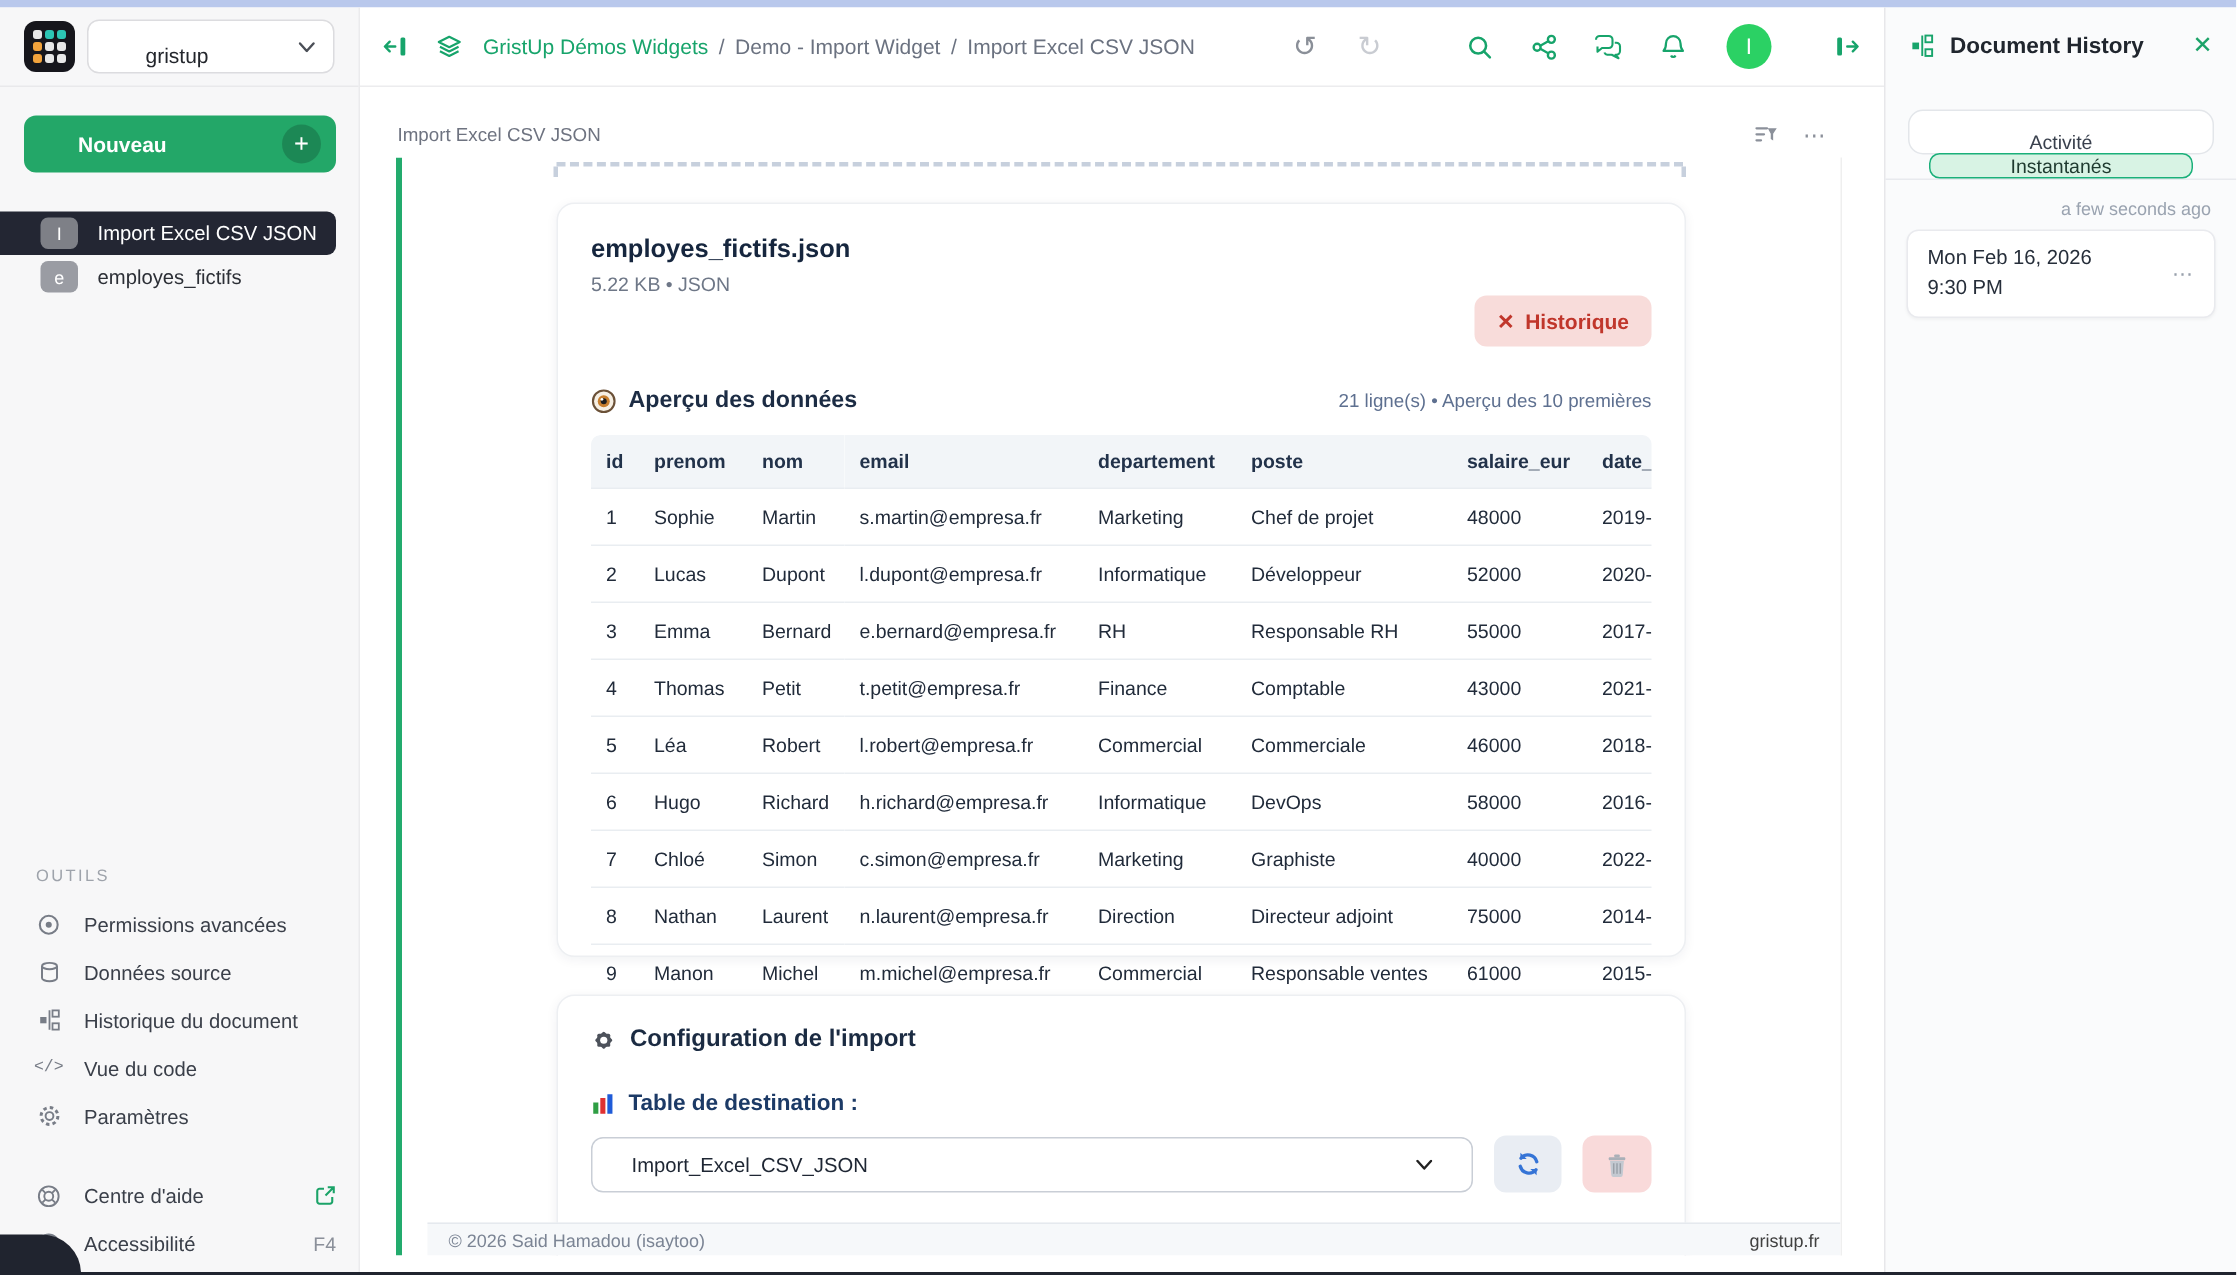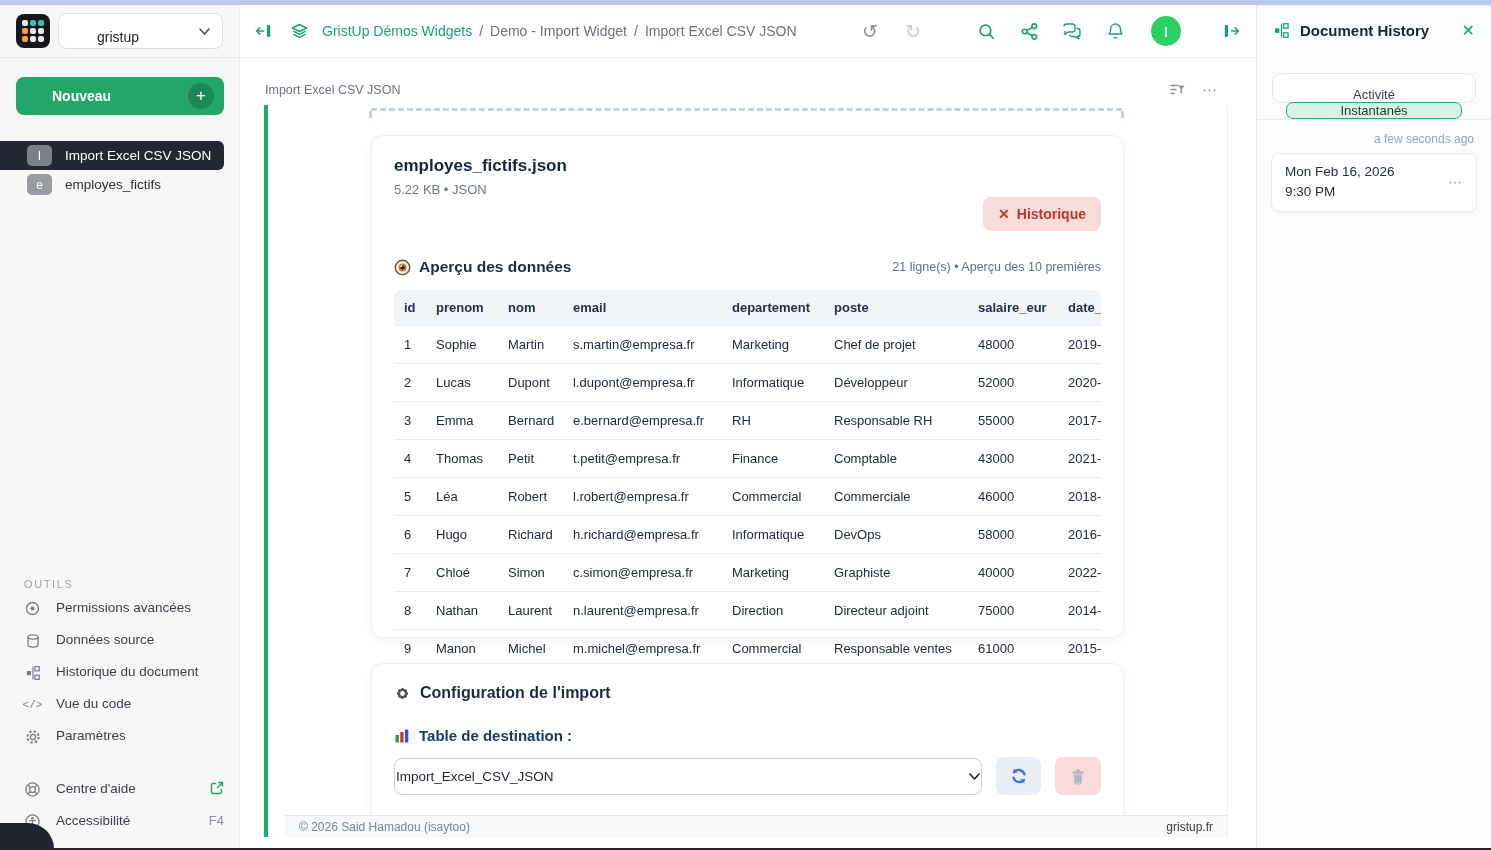--- a/index.html
+++ b/index.html
@@ -19,21 +19,21 @@
   .ws-select .ws-name { font-size:14px; color:#23262c;margin-top:12px; }
   .nouveau-btn { position:absolute; left:16px; top:72px; width:208px; height:38px; background:#23a768; border:none; border-radius:8px; color:#fff; font-weight:bold; font-size:14px; display:flex; align-items:center; padding:0 10px 0 36px; cursor:pointer; }
   .nouveau-plus { margin-left:auto; width:26px; height:26px; border-radius:50%; background:rgba(0,0,0,.18); color:#fff; font-size:17px; font-weight:normal; display:flex; align-items:center; justify-content:center; }
   .pages { position:absolute; left:0; top:136px; width:224px; }
   .page-item { height:29px; display:flex; align-items:center; padding-left:27px; font-size:13.5px; color:#2c2f36; cursor:pointer; }
   .page-item.selected { background:#232633; color:#fff; border-radius:0 6px 6px 0; }
   .page-badge { width:25px; height:21px; border-radius:5px; background:#9a9ca3; color:#fff; font-size:12px; display:flex; align-items:center; justify-content:center; margin-right:13px; }
   .page-item.selected .page-badge { background:#7e8087; }
   .tools { position:absolute; left:0; top:573px; width:240px; }
   .tools-header { padding:0 0 10px 24px; font-size:11px; letter-spacing:1.6px; color:#9ea3ab; }
-  .tool-item { height:32px; display:flex; align-items:flex-start; padding:0 16px 0 24px; font-size:13.5px; color:#3a3f49; cursor:pointer; }
+  .tool-item { height:32px; display:flex; align-items:center; padding:0 16px 0 24px; font-size:13.5px; color:#3a3f49; cursor:pointer; }
   .tool-item .t-icon { width:17px; height:17px; margin-right:15px; color:#787d87; display:flex; align-items:center; justify-content:center; flex-shrink:0; }
   .sidebar-bottom { position:absolute; left:0; top:776px; width:240px; }
   .tool-item .t-meta { margin-left:auto; font-size:13px; color:#8b909a; }
   .ext-icon { margin-left:auto; color:#1ba368; display:flex; }
   .code-glyph { font-family:"Liberation Mono", monospace; font-size:11px; color:#787d87; }
 
   
   .main { position:absolute; left:240px; top:5px; width:1016px; height:845px; background:#fff; }
   .main-header { height:53px; border-bottom:1px solid #ececee; display:flex; align-items:center; padding:0 14px 0 12px; }
   .crumb-icons { display:flex; align-items:center; gap:14px; margin-right:12px; }
@@ -71,21 +71,21 @@
   table.preview th:first-child { border-radius:6px 0 0 0; }
   table.preview td { font-size:13px; color:#212b3a; padding:11px 10px; border-top:1px solid #e9edf1; white-space:nowrap; overflow:hidden; }
   table.preview tr:last-child td { border-bottom:1px solid #e9edf1; }
 
   .config-card { top:558px; height:280px; }
   .config-title-row { display:flex; align-items:center; gap:9px; }
   .config-title { font-size:16px; font-weight:bold; color:#1b2b42; }
   .dest-label-row { display:flex; align-items:center; gap:9px; margin-top:25px; }
   .dest-label { font-size:15px; font-weight:bold; color:#1c3a66; }
   .dest-controls { display:flex; align-items:center; gap:14px; margin-top:13px; }
-  .dest-select { width:592px; height:37px; border:1px solid #c9ced6; border-radius:8px; background:#fff; display:flex; align-items:center; padding:0 1px; font-size:13.5px; color:#1e2633; cursor:pointer; }
+  .dest-select { width:592px; height:37px; border:1px solid #c9ced6; border-radius:8px; background:#fff; display:flex; align-items:center; padding:0 26px; font-size:13.5px; color:#1e2633; cursor:pointer; }
   .dest-select .sel-chev { margin-left:auto; color:#333; }
   .sq-btn { width:46px; height:38px; border:none; border-radius:8px; display:flex; align-items:center; justify-content:center; cursor:pointer; }
   .refresh-btn { background:#e9edf3; }
   .trash-btn { background:#f9dada; }
 
   .widget-footer { position:absolute; left:21px; right:0; bottom:0; height:22px; background:#f6f8fa; border-top:1px solid #e5e9ee; display:flex; align-items:center; padding:0 14px; font-size:12px; z-index:5; }
   .copyright { color:#7b8494; }
   .footer-link { margin-left:auto; color:#404040; cursor:pointer; }
 
   

